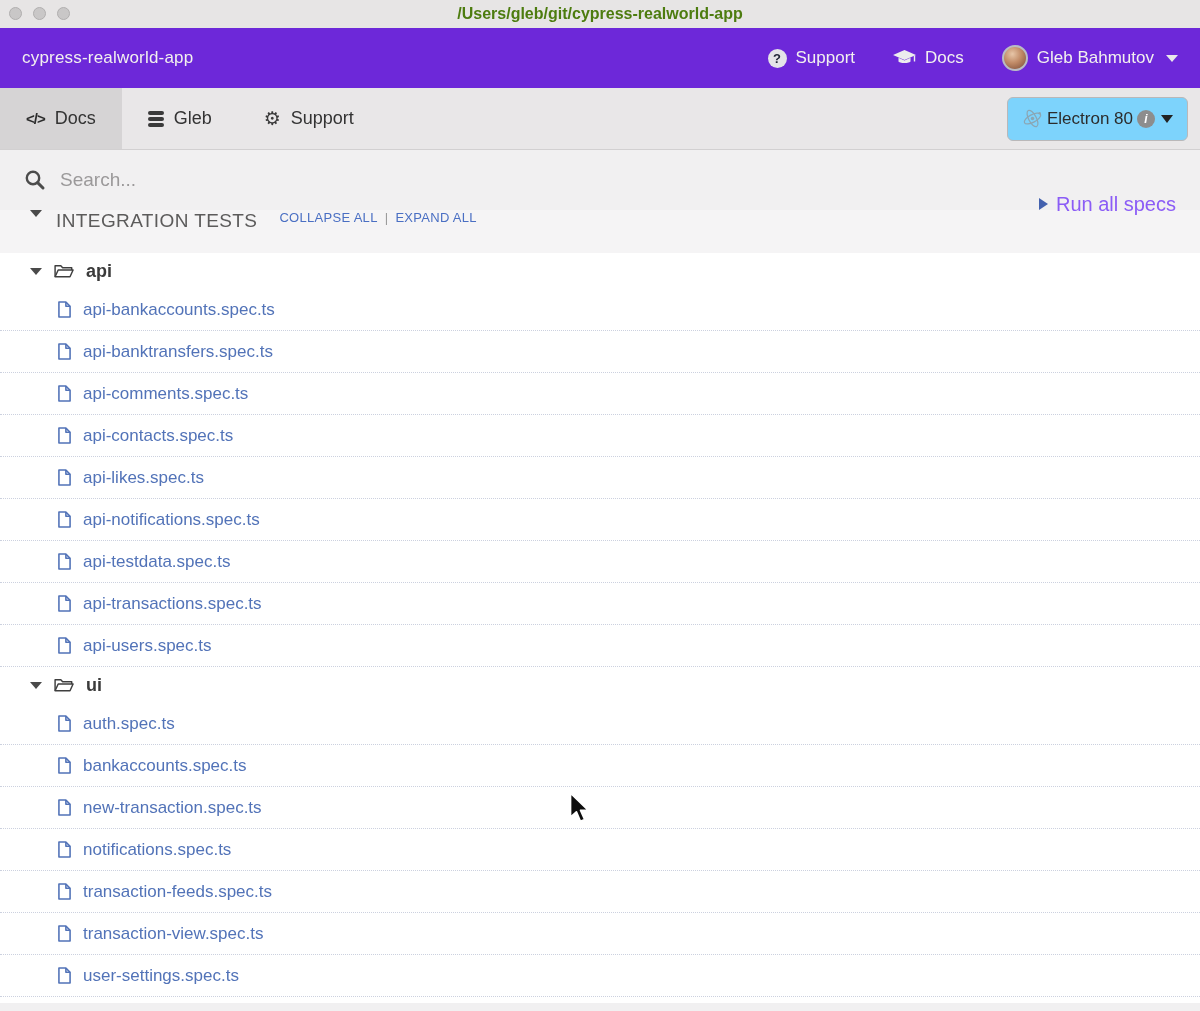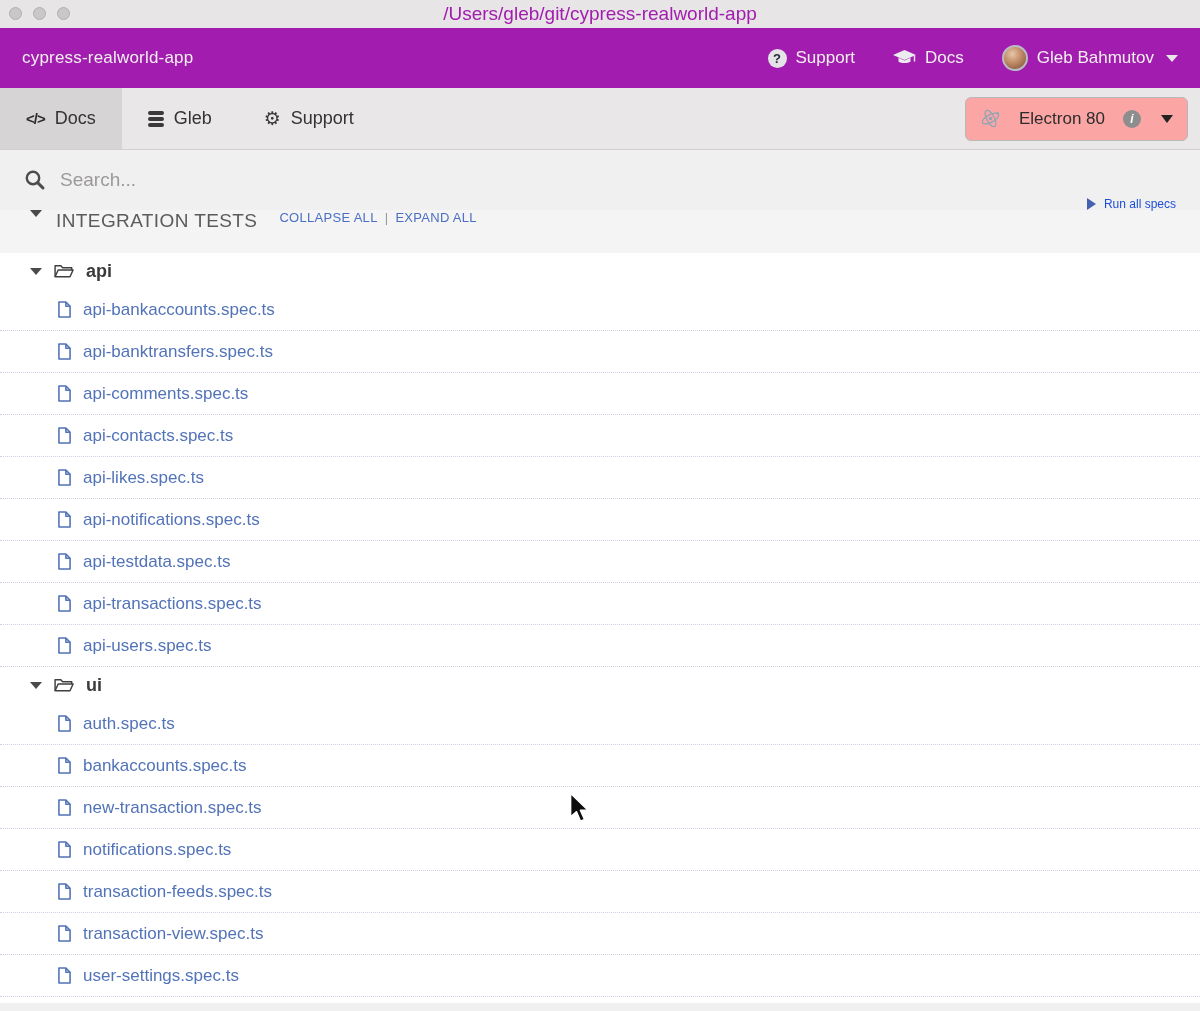--- a/index.html
+++ b/index.html
@@ -19,26 +19,26 @@
     display: flex;
     align-items: center;
     justify-content: center;
   }
   .lights { position: absolute; left: 9px; top: 7px; display: flex; gap: 11px; }
   .light {
     width: 13px; height: 13px; border-radius: 50%;
     background: #c9c7c7; border: 1px solid #b1afaf;
     cursor: pointer;
   }
-  .window-title { font-size: 19px; color: #a21caf; }
+  .window-title { font-size: 16px; color: #4d7c0f; font-weight: bold; }
 
   
   .navbar {
     height: 60px;
-    background: #a21caf;
+    background: #6d28d9;
     color: #f2f0ef;
     display: flex;
     align-items: center;
     justify-content: space-between;
     padding: 15px 22px;
     font-size: 17px;
   }
   .project-name { color: #f2f0ef; letter-spacing: 0.2px; }
   .nav-right { display: flex; align-items: center; gap: 38px; }
   .nav-item { display: flex; align-items: center; gap: 9px; cursor: pointer; }
@@ -76,22 +76,22 @@
   }
   .tab.active { background: #d6d4d5; }
   .code-glyph { font-size: 15px; font-weight: bold; color: #2c2c2c; letter-spacing: -1px; }
   .gear-glyph { font-family: "DejaVu Sans", sans-serif; font-size: 19px; color: #3a3a3a; line-height: 1; }
   .db-icon { display: flex; flex-direction: column; gap: 2px; }
   .db-icon span { display: block; width: 16px; height: 4px; border-radius: 2px; background: #3a3a3a; }
 
   .browser-select {
     margin-left: auto; align-self: center; margin-right: 12px;
     height: 44px; padding: 0 14px;
-    background: #fca5a5; border: 1px solid #bab8b9; border-radius: 6px;
-    display: flex; align-items: center; gap: 18px;
+    background: #7dd3fc; border: 1px solid #bab8b9; border-radius: 6px;
+    display: flex; align-items: center; gap: 4px;
     font-size: 17px; color: #2c2c2c; cursor: pointer;
   }
   .info-icon {
     width: 18px; height: 18px; border-radius: 50%;
     background: #8d8d8d; color: #ffffff;
     font-size: 12px; font-weight: bold; font-style: italic;
     display: flex; align-items: center; justify-content: center;
   }
   .caret-down-dark {
     width: 0; height: 0;
@@ -109,21 +109,21 @@
     padding: 0 24px; gap: 14px;
   }
   .search-input {
     flex: 1; border: none; background: transparent;
     font-family: "Liberation Sans", sans-serif;
     font-size: 19px; color: #444444; outline: none;
   }
   .search-input::placeholder { color: #9b999a; }
   .run-all {
     display: flex; align-items: center; gap: 8px;
-    color: #1d4ed8; font-size: 12px; cursor: pointer; white-space: nowrap; margin-top: 48px;
+    color: #8b5cf6; font-size: 20px; cursor: pointer; white-space: nowrap; margin-top: 48px;
   }
   .play-icon {
     width: 0; height: 0;
     border-top: 6px solid transparent;
     border-bottom: 6px solid transparent;
     border-left: 9px solid #4361ae;
   }
 
   
   .spec-list { background: #ffffff; padding-bottom: 6px; }

